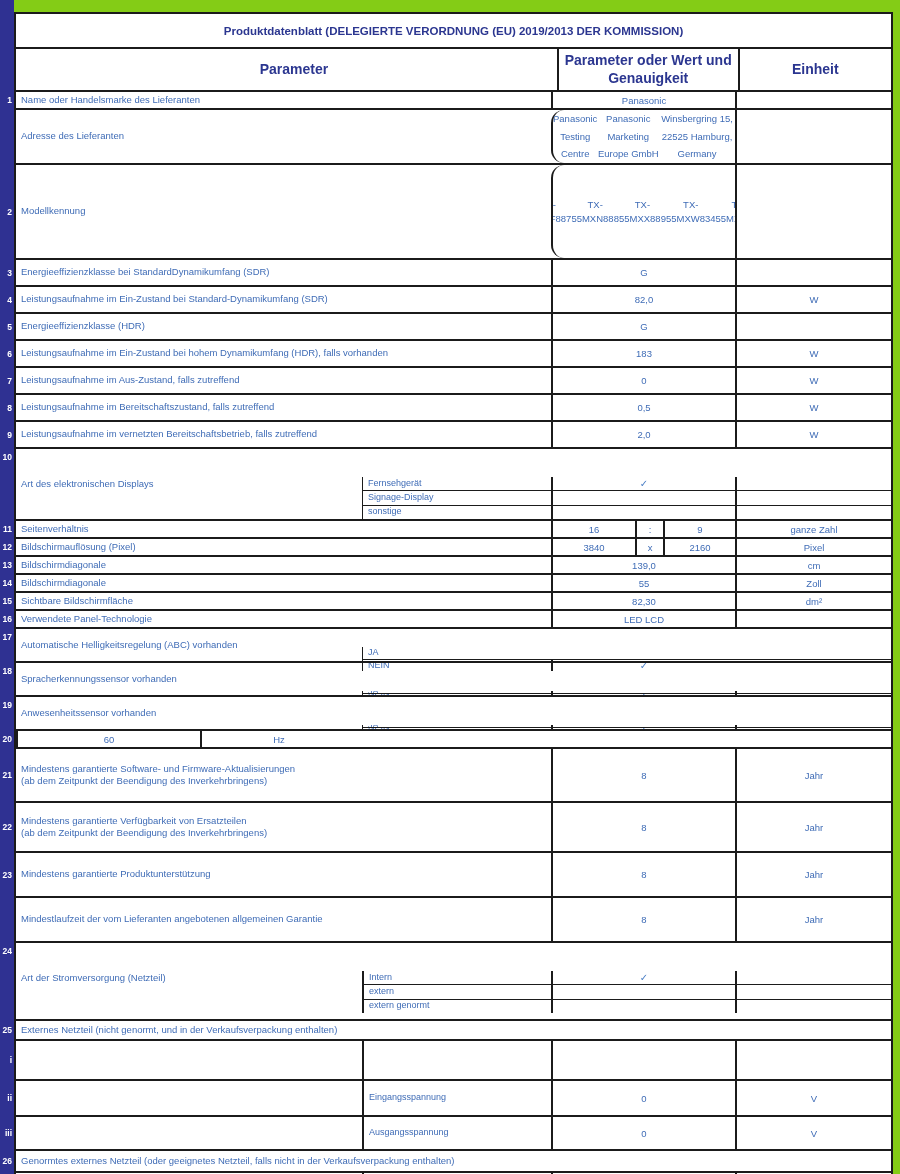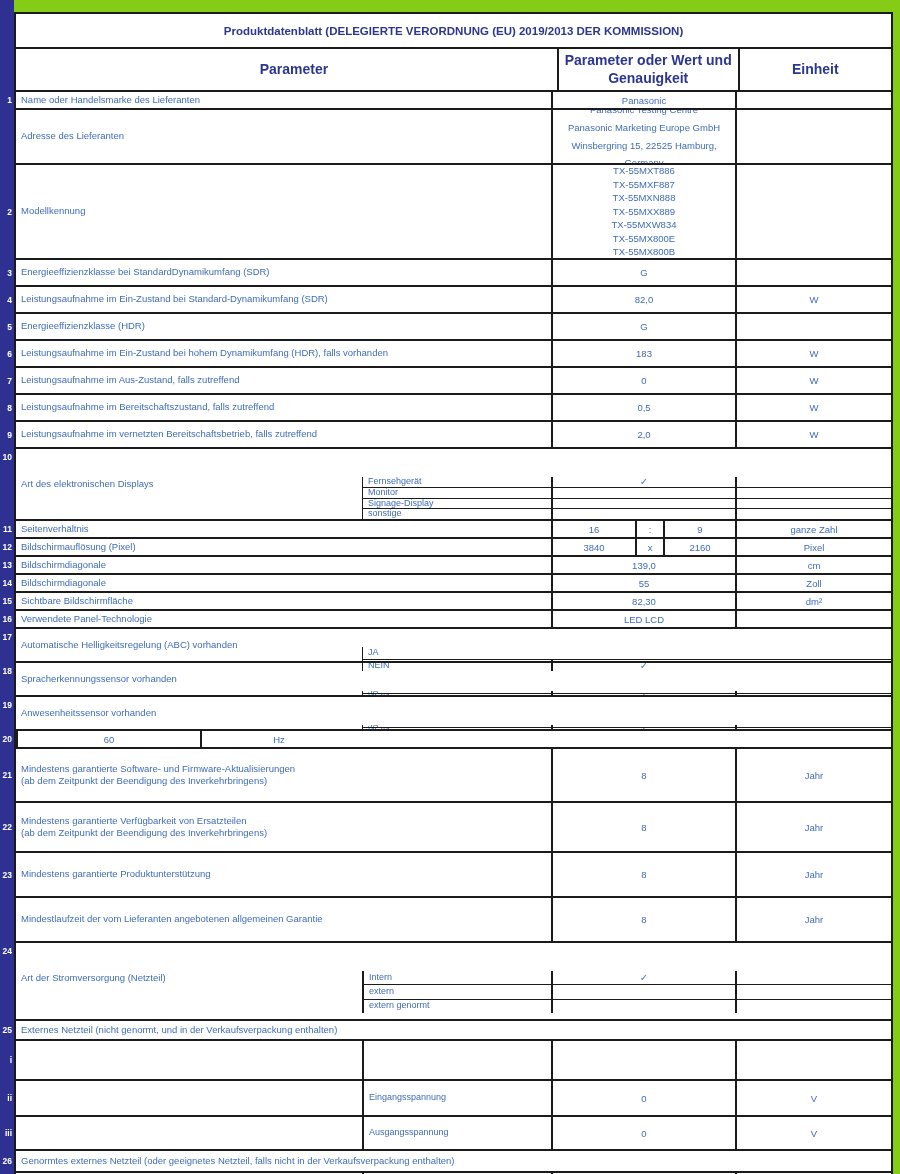--- a/index.html
+++ b/index.html
@@ -52,21 +52,21 @@
     width: 189px; border-left: 1px solid #1b1b1b;
     display: flex; align-items: center; font-size: 9px;
   }
   .sublabel.thick { border-left-width: 2px; }
   .substack.wide .sublabel { border-left-width: 2px; }
   .splitwrap { display: flex; padding: 0; }
   .sp { height: 100%; }
   .sp.a { width: 82px; }
   .sp.b { width: 30px; border-left: 2px solid #1b1b1b; border-right: 2px solid #1b1b1b; }
   .sp.c { flex: 1; }
-  .vstack { flex-direction: column; }
+  .vstack { flex-direction: row; border-radius: 13px; }
   .lines-3 { line-height: 1.85; }
   .lines-7 { line-height: 1.42; }
   .check { font-size: 10px; color: #4a7ec5; }
   .rownum {
     position: absolute; left: -16px; width: 14px;
     color: #ffffff; font-size: 8.5px; font-weight: bold;
     text-align: right; padding-right: 2px; line-height: 1;
     top: 50%; transform: translateY(-50%);
   }
   .rownum.numtop { top: 4px; transform: none; }
@@ -182,25 +182,20 @@
           <div class="cell paramn label">Art des elektronischen Displays</div>
           <div class="substack">
             <div class="subrow">
               <div class="cell sublabel label">Fernsehgerät</div>
               <div class="cell val center">
                 <span class="check">✓</span>
               </div>
               <div class="cell unit center"></div>
             </div>
             <div class="subrow">
-              <div class="cell sublabel label">Monitor</div>
-              <div class="cell val center"></div>
-              <div class="cell unit center"></div>
-            </div>
-            <div class="subrow">
               <div class="cell sublabel label">Signage-Display</div>
               <div class="cell val center"></div>
               <div class="cell unit center"></div>
             </div>
             <div class="subrow">
               <div class="cell sublabel label">sonstige</div>
               <div class="cell val center"></div>
               <div class="cell unit center"></div>
             </div>
           </div>

